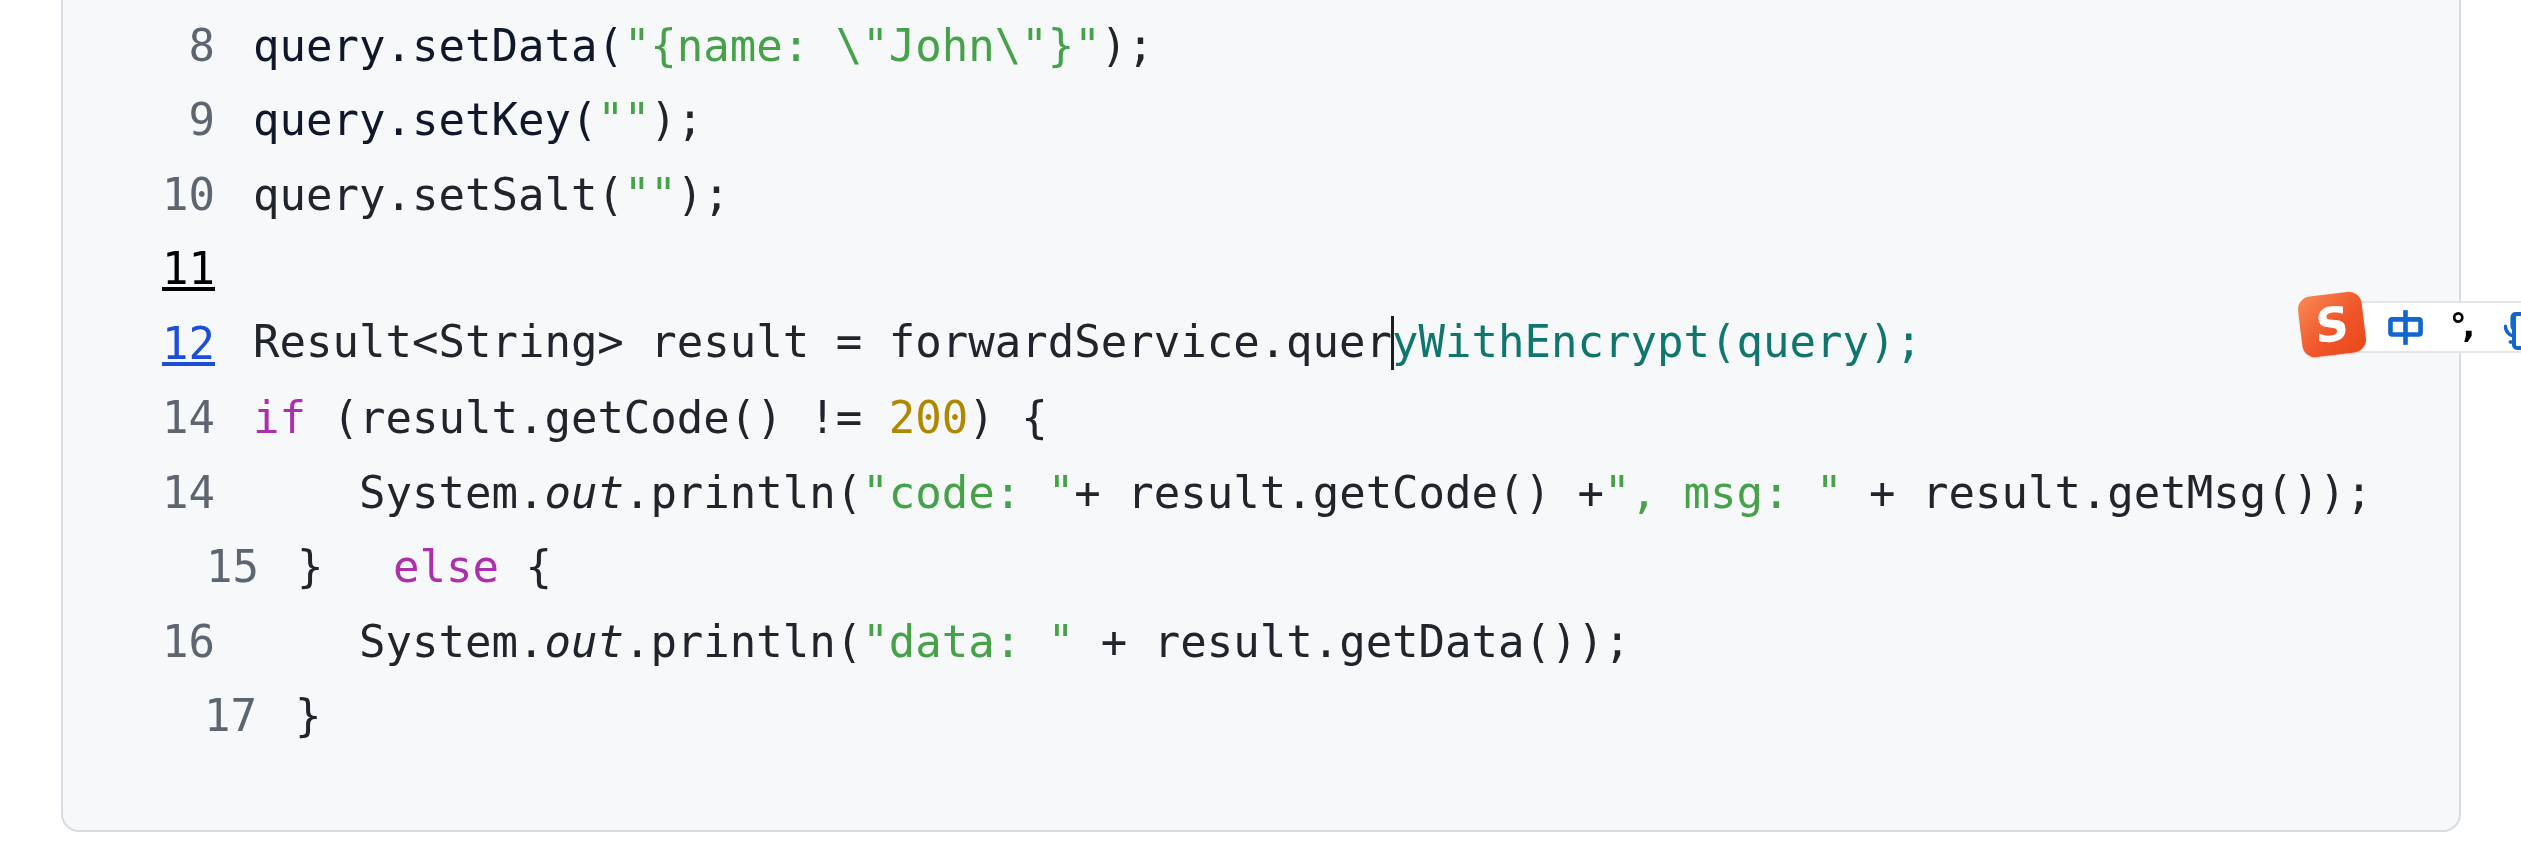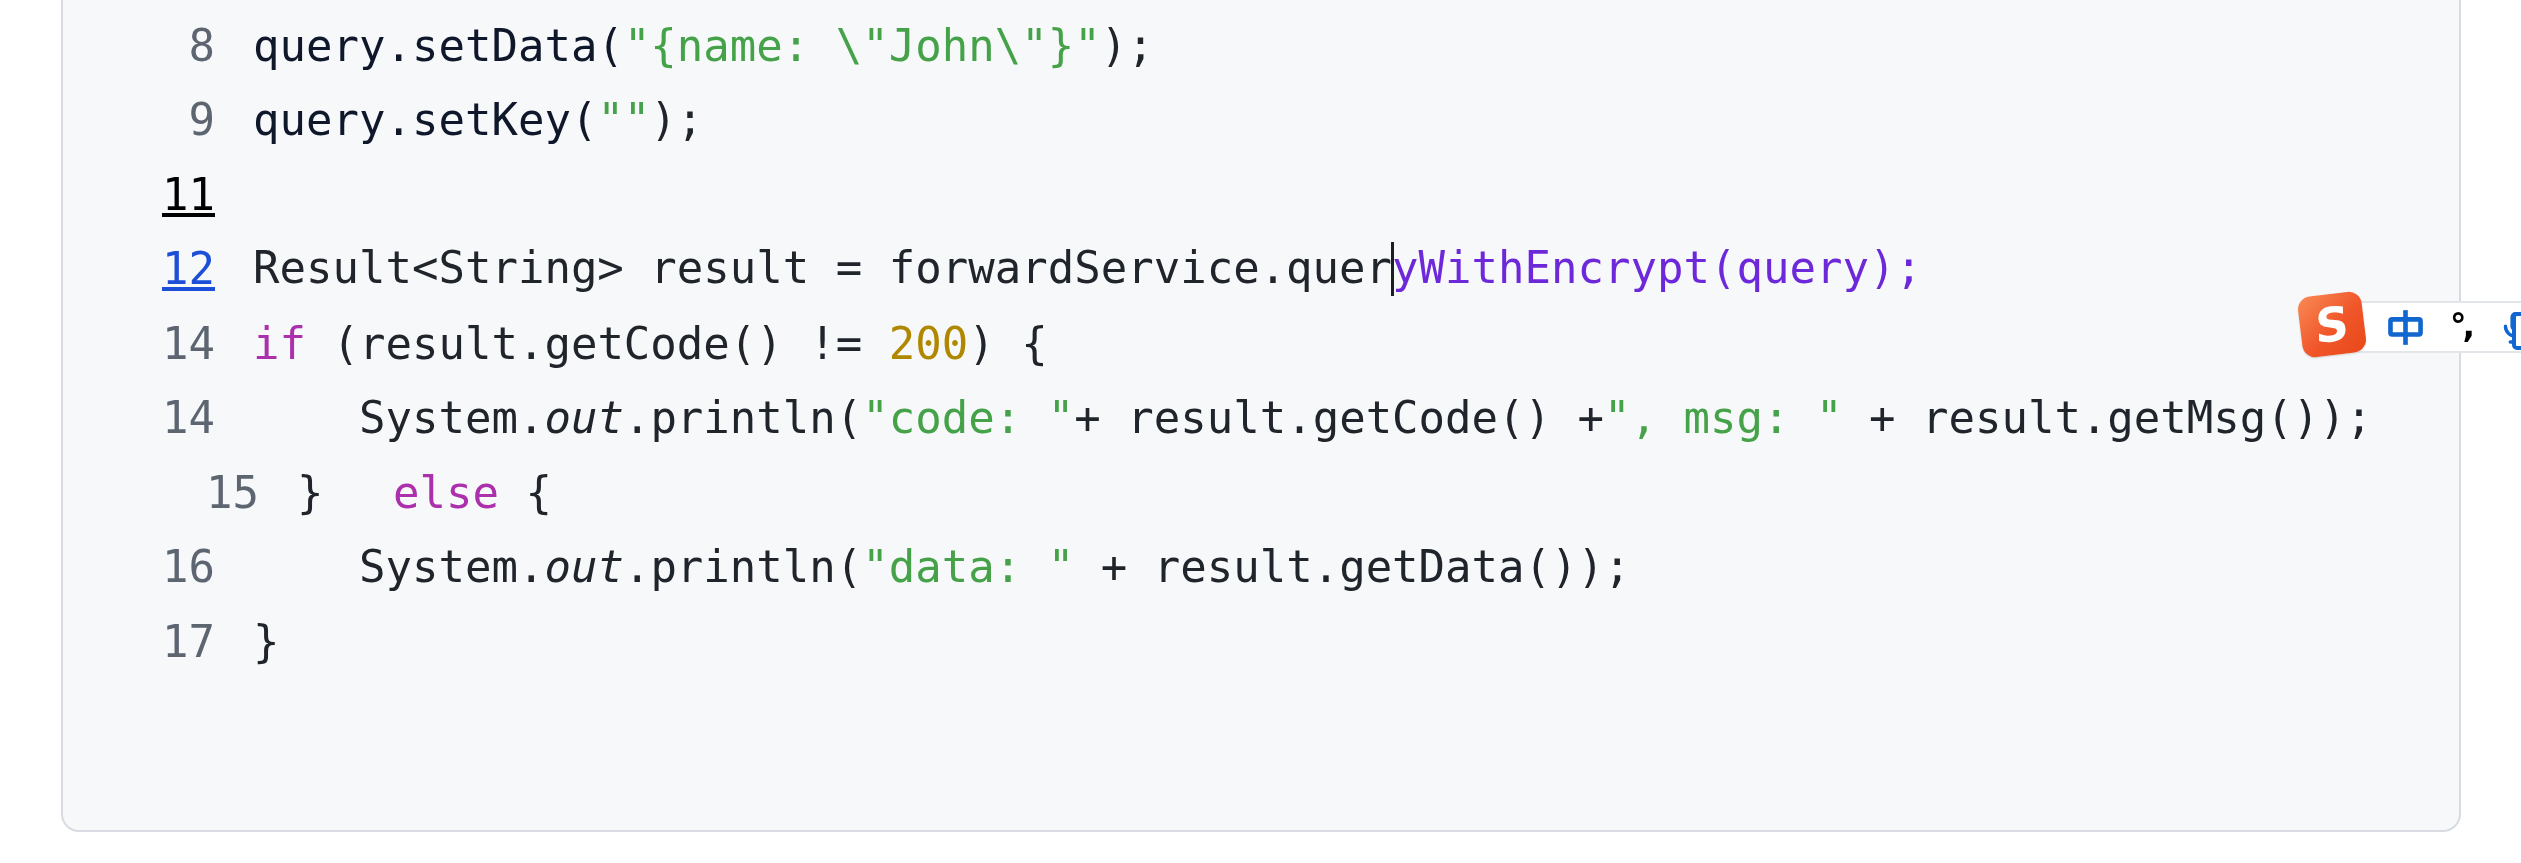--- a/index.html
+++ b/index.html
@@ -47,27 +47,28 @@
   }
   .ime-icon-btn{display:flex;align-items:center;justify-content:center;cursor:default;}
 </style>
 </head>
 <body>
 
 <div class="code-card" style="background: rgb(246, 248, 250); border-color: rgb(216, 220, 226);">
   <div class="code-area">
       <div class="code-line"><div class="lineno" style="color: rgb(92, 101, 112);">8</div><div class="codetext"><span style="color: #0f172a;">query.setData(</span><span style="color: rgb(69, 162, 73);">"{name: \"John\"}"</span><span style="color: rgb(32, 36, 43);">);</span></div></div>
       <div class="code-line"><div class="lineno" style="color: rgb(92, 101, 112);">9</div><div class="codetext"><span style="color: #0f172a;">query.setKey(</span><span style="color: rgb(69, 162, 73);">""</span><span style="color: rgb(32, 36, 43);">);</span></div></div>
+      <div class="code-line"><div class="lineno" style="color: rgb(92, 101, 112);">10</div><div class="codetext"><span style="color: rgb(32, 36, 43);">query.setSalt(</span><span style="color: rgb(69, 162, 73);">""</span><span style="color: rgb(32, 36, 43);">);</span></div></div>
       <div class="code-line"><div class="lineno" style="color: #000000; text-decoration: underline;">11</div><div class="codetext"></div></div>
-      <div class="code-line"><div class="lineno" style="color: #1d4ed8; text-decoration: underline;">12</div><div class="codetext"><span style="color: rgb(32, 36, 43);">Result&lt;String&gt; result = forwardService.quer</span><span class="caret" style="background: rgb(27, 31, 36);"></span><span style="color: #6d28d9;">yWithEncrypt(query);</span></div></div>
+      <div class="code-line"><div class="lineno" style="color: #1d4ed8; text-decoration: underline;">12</div><div class="codetext"><span style="color: rgb(32, 36, 43);">Result&lt;String&gt; result = forwardService.quer</span><span class="caret" style="background: rgb(27, 31, 36);"></span><span style="color: #0f766e;">yWithEncrypt(query);</span></div></div>
       <div class="code-line"><div class="lineno" style="color: rgb(92, 101, 112);">14</div><div class="codetext"><span style="color: rgb(172, 47, 172);">if</span><span style="color: rgb(32, 36, 43);"> (result.getCode() != </span><span style="color: rgb(176, 136, 0);">200</span><span style="color: rgb(32, 36, 43);">) {</span></div></div>
       <div class="code-line"><div class="lineno" style="color: rgb(92, 101, 112);">14</div><div class="codetext"><span style="color: rgb(32, 36, 43);">    System.</span><span style="font-style: italic; color: rgb(32, 36, 43);">out</span><span style="color: rgb(32, 36, 43);">.println(</span><span style="color: rgb(69, 162, 73);">"code: "</span><span style="color: rgb(32, 36, 43);">+ result.getCode() +</span><span style="color: rgb(69, 162, 73);">", msg: "</span><span style="color: rgb(32, 36, 43);"> + result.getMsg());</span></div></div>
       <div class="code-line"><div class="lineno" style="color: rgb(92, 101, 112); margin-left: 44px;">15</div><div class="codetext"><span style="color: rgb(32, 36, 43);">} </span><span style="color: rgb(172, 47, 172); margin-left: 43px;">else</span><span style="color: rgb(32, 36, 43);"> {</span></div></div>
       <div class="code-line"><div class="lineno" style="color: rgb(92, 101, 112);">16</div><div class="codetext"><span style="color: rgb(32, 36, 43);">    System.</span><span style="font-style: italic; color: rgb(32, 36, 43);">out</span><span style="color: rgb(32, 36, 43);">.println(</span><span style="color: rgb(69, 162, 73);">"data: "</span><span style="color: rgb(32, 36, 43);"> + result.getData());</span></div></div>
-      <div class="code-line"><div class="lineno" style="color: rgb(92, 101, 112);">17</div><div class="codetext"><span style="color: rgb(32, 36, 43);">}</span></div></div>
+      <div class="code-line"><div class="lineno" style="color: rgb(92, 101, 112); padding-left: 42px;">17</div><div class="codetext"><span style="color: rgb(32, 36, 43);">}</span></div></div>
     </div>
 </div>
 
 <div class="sogou-logo">
   <span>S</span>
 </div>
 
 <div class="ime-bar">
   <div class="ime-icon-btn" title="">
 

